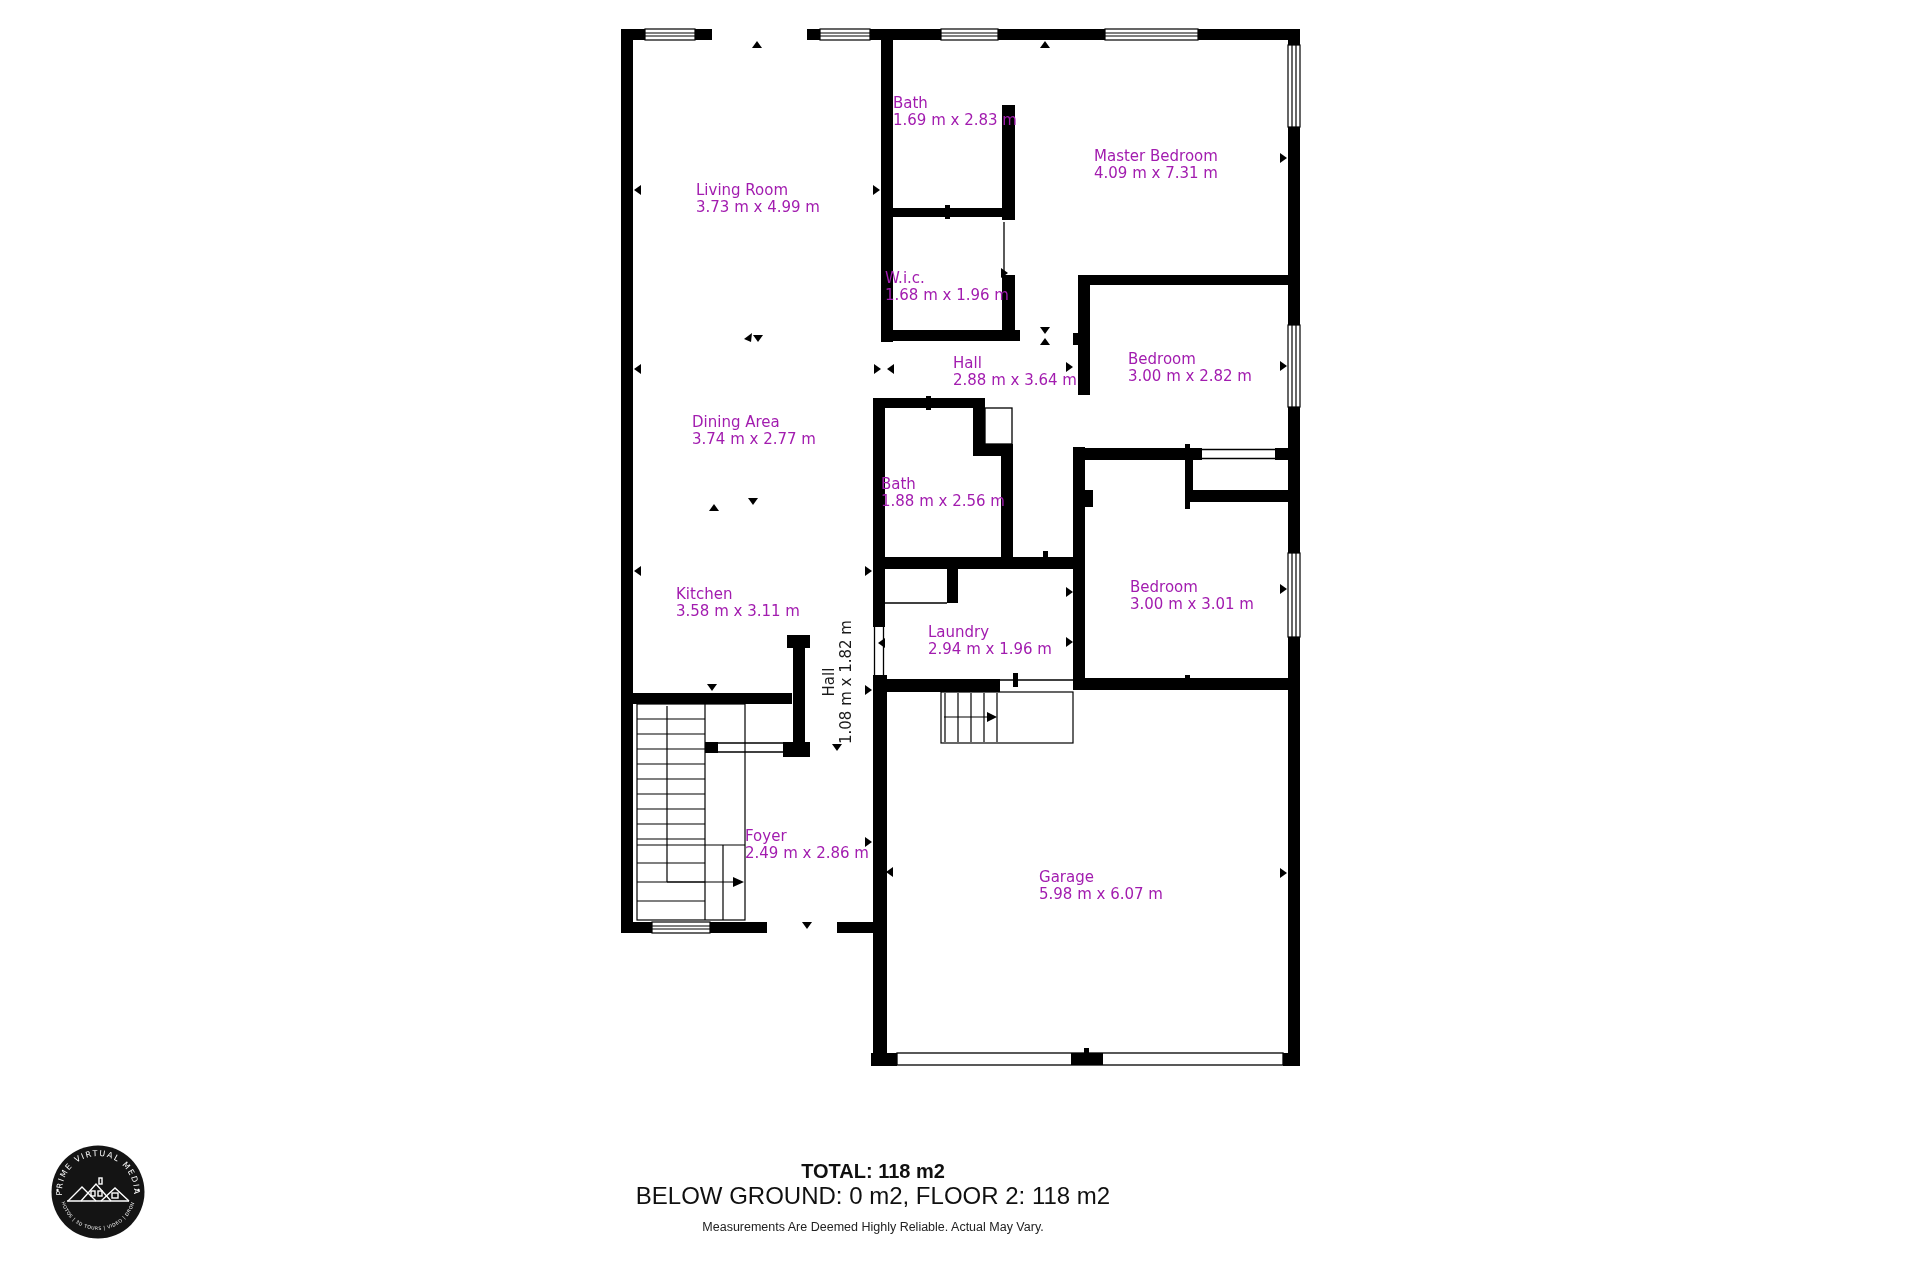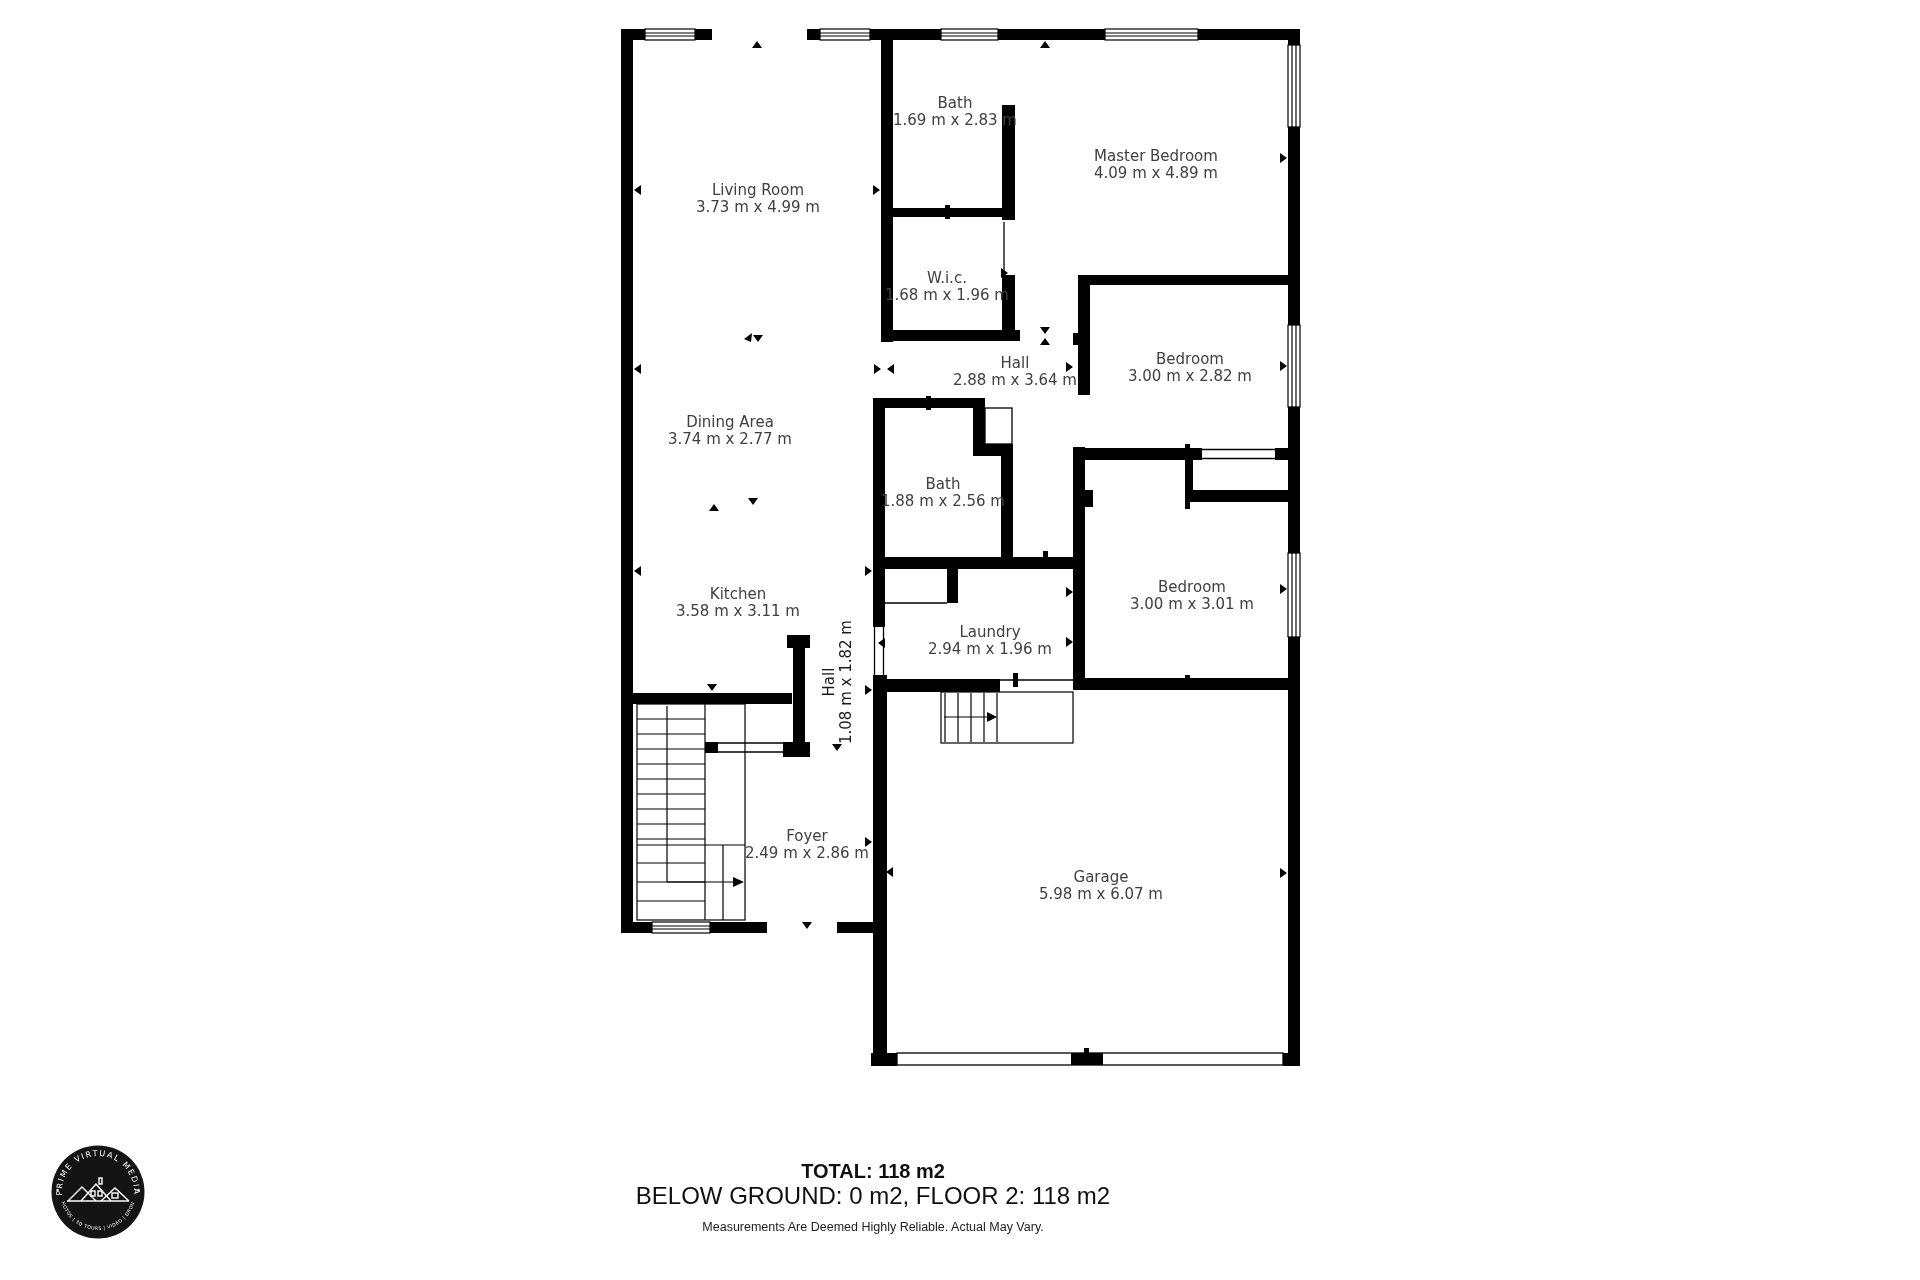--- a/index.html
+++ b/index.html
@@ -1,20 +1,20 @@
 <!DOCTYPE html>
 <html><head>
 <meta charset="utf-8">
 <style>
   html,body{margin:0;padding:0;background:#ffffff;}
   #stage{position:relative;width:1920px;height:1280px;background:#fff;overflow:hidden;
          font-family:"DejaVu Sans",sans-serif;}
   #plan-svg{position:absolute;left:0;top:0;}
-  .lbl{position:absolute;transform:translateX(-50%);text-align:center;
-       font-size:15px;line-height:17px;color:#404040;white-space:nowrap;}
+  .lbl{position:absolute;transform:translateX(-50%);
+       font-size:15px;line-height:17px;color:#a21caf;white-space:nowrap;}
   .lbl-v{position:absolute;transform:translate(-50%,-50%) rotate(-90deg);
        text-align:center;font-size:15px;line-height:17px;color:#1a1a1a;white-space:nowrap;}
   .sline{position:absolute;left:873px;transform:translateX(-50%);white-space:nowrap;
        font-family:"Liberation Sans",sans-serif;color:#101010;}
   .s1{font-weight:bold;font-size:20px;}
   .s2{font-size:24px;}
   .s4{font-size:12.5px;color:#222;}
   #logo{position:absolute;left:50px;top:1144px;}
 </style>
 </head>
@@ -218,35 +218,35 @@
   <div class="lbl" style="left:758px;top:182px">
     <div>Living Room</div>
     <div>3.73 m x 4.99 m</div>
   </div>
   <div class="lbl" style="left:955px;top:95px">
     <div>Bath</div>
     <div>1.69 m x 2.83 m</div>
   </div>
   <div class="lbl" style="left:1156px;top:148px">
     <div>Master Bedroom</div>
-    <div>4.09 m x 4.89 m</div>
+    <div>4.09 m x 7.31 m</div>
   </div>
   <div class="lbl" style="left:947px;top:270px">
     <div>W.i.c.</div>
     <div>1.68 m x 1.96 m</div>
   </div>
   <div class="lbl" style="left:1015px;top:355px">
     <div>Hall</div>
     <div>2.88 m x 3.64 m</div>
   </div>
   <div class="lbl" style="left:1190px;top:351px">
     <div>Bedroom</div>
     <div>3.00 m x 2.82 m</div>
   </div>
-  <div class="lbl" style="left:730px;top:414px">
+  <div class="lbl" style="left:754px;top:414px">
     <div>Dining Area</div>
     <div>3.74 m x 2.77 m</div>
   </div>
   <div class="lbl" style="left:943px;top:476px">
     <div>Bath</div>
     <div>1.88 m x 2.56 m</div>
   </div>
   <div class="lbl" style="left:1192px;top:579px">
     <div>Bedroom</div>
     <div>3.00 m x 3.01 m</div>

